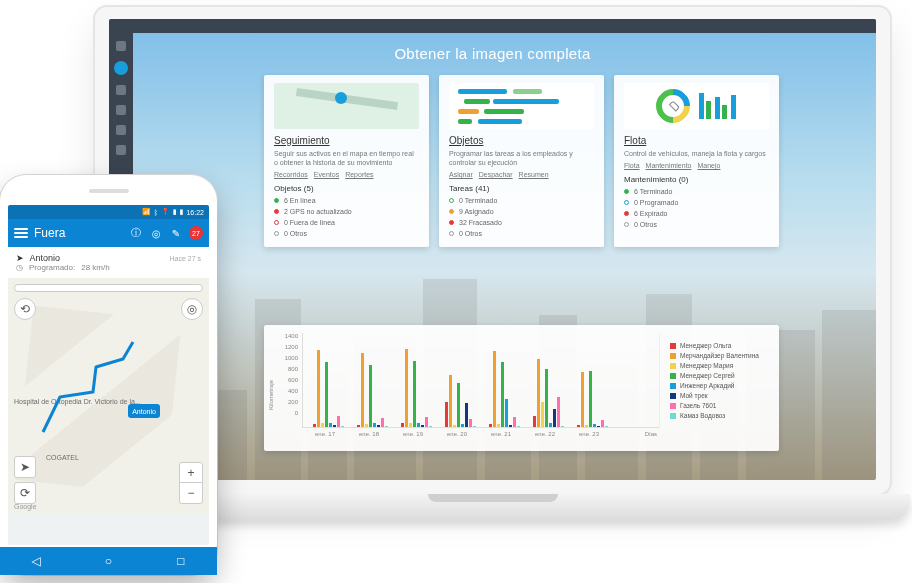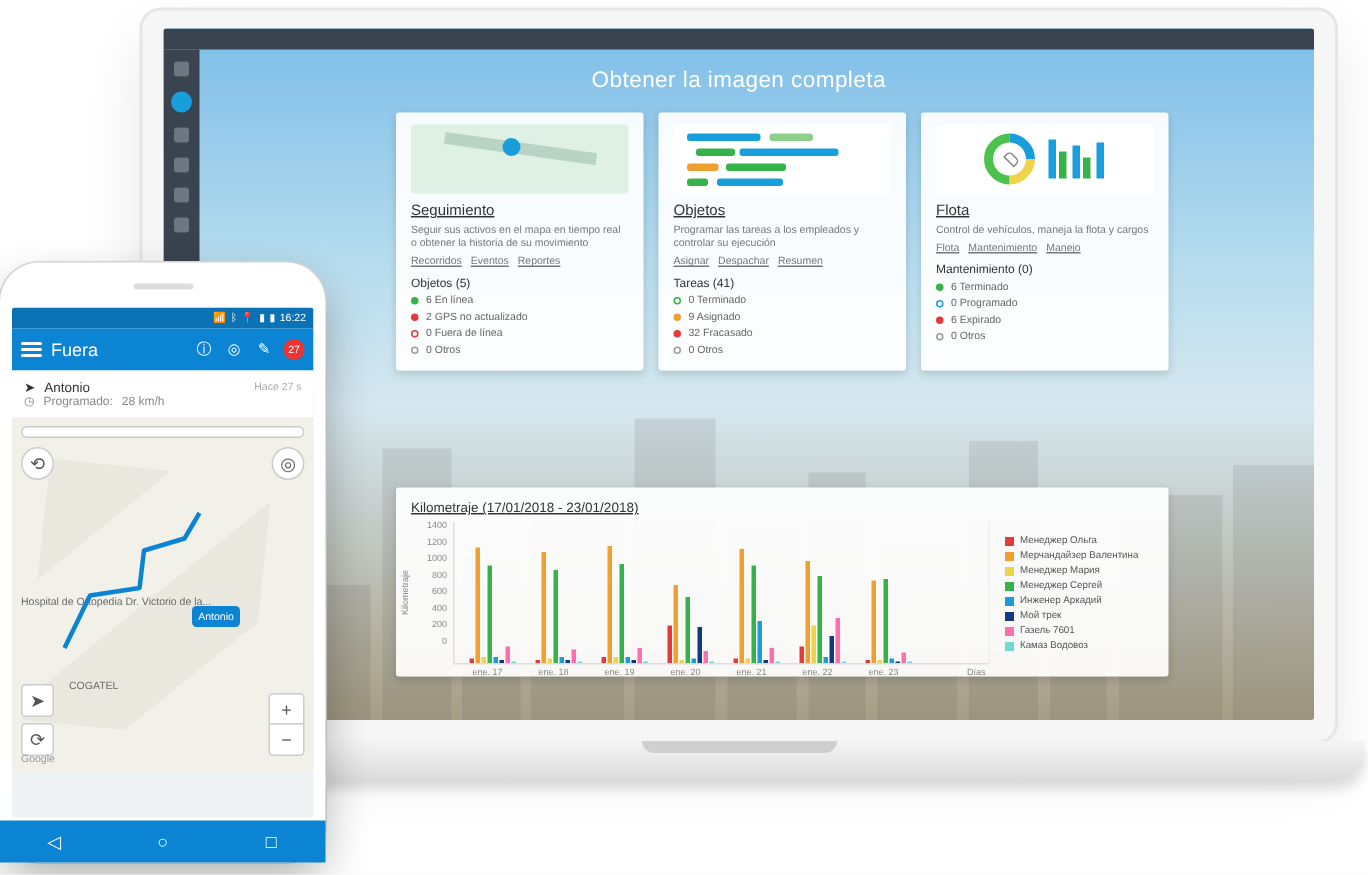--- a/index.html
+++ b/index.html
@@ -292,21 +292,20 @@
             </li>
             <li>
               <span class="bullet" style="border-color: rgb(155, 155, 155);"></span>
               <span>0 Otros</span>
             </li>
           </ul>
       </div>
     </div>
 
     <div class="chart-panel">
-      <h5>Kilometraje (17/01/2018 - 23/01/2018)</h5>
       <span class="chart-axis-lbl">Kilometraje</span>
       <div class="chart-body">
         <div class="chart-axis" id="y-axis">
             <span>1400</span>
             <span>1200</span>
             <span>1000</span>
             <span>800</span>
             <span>600</span>
             <span>400</span>
             <span>200</span>

